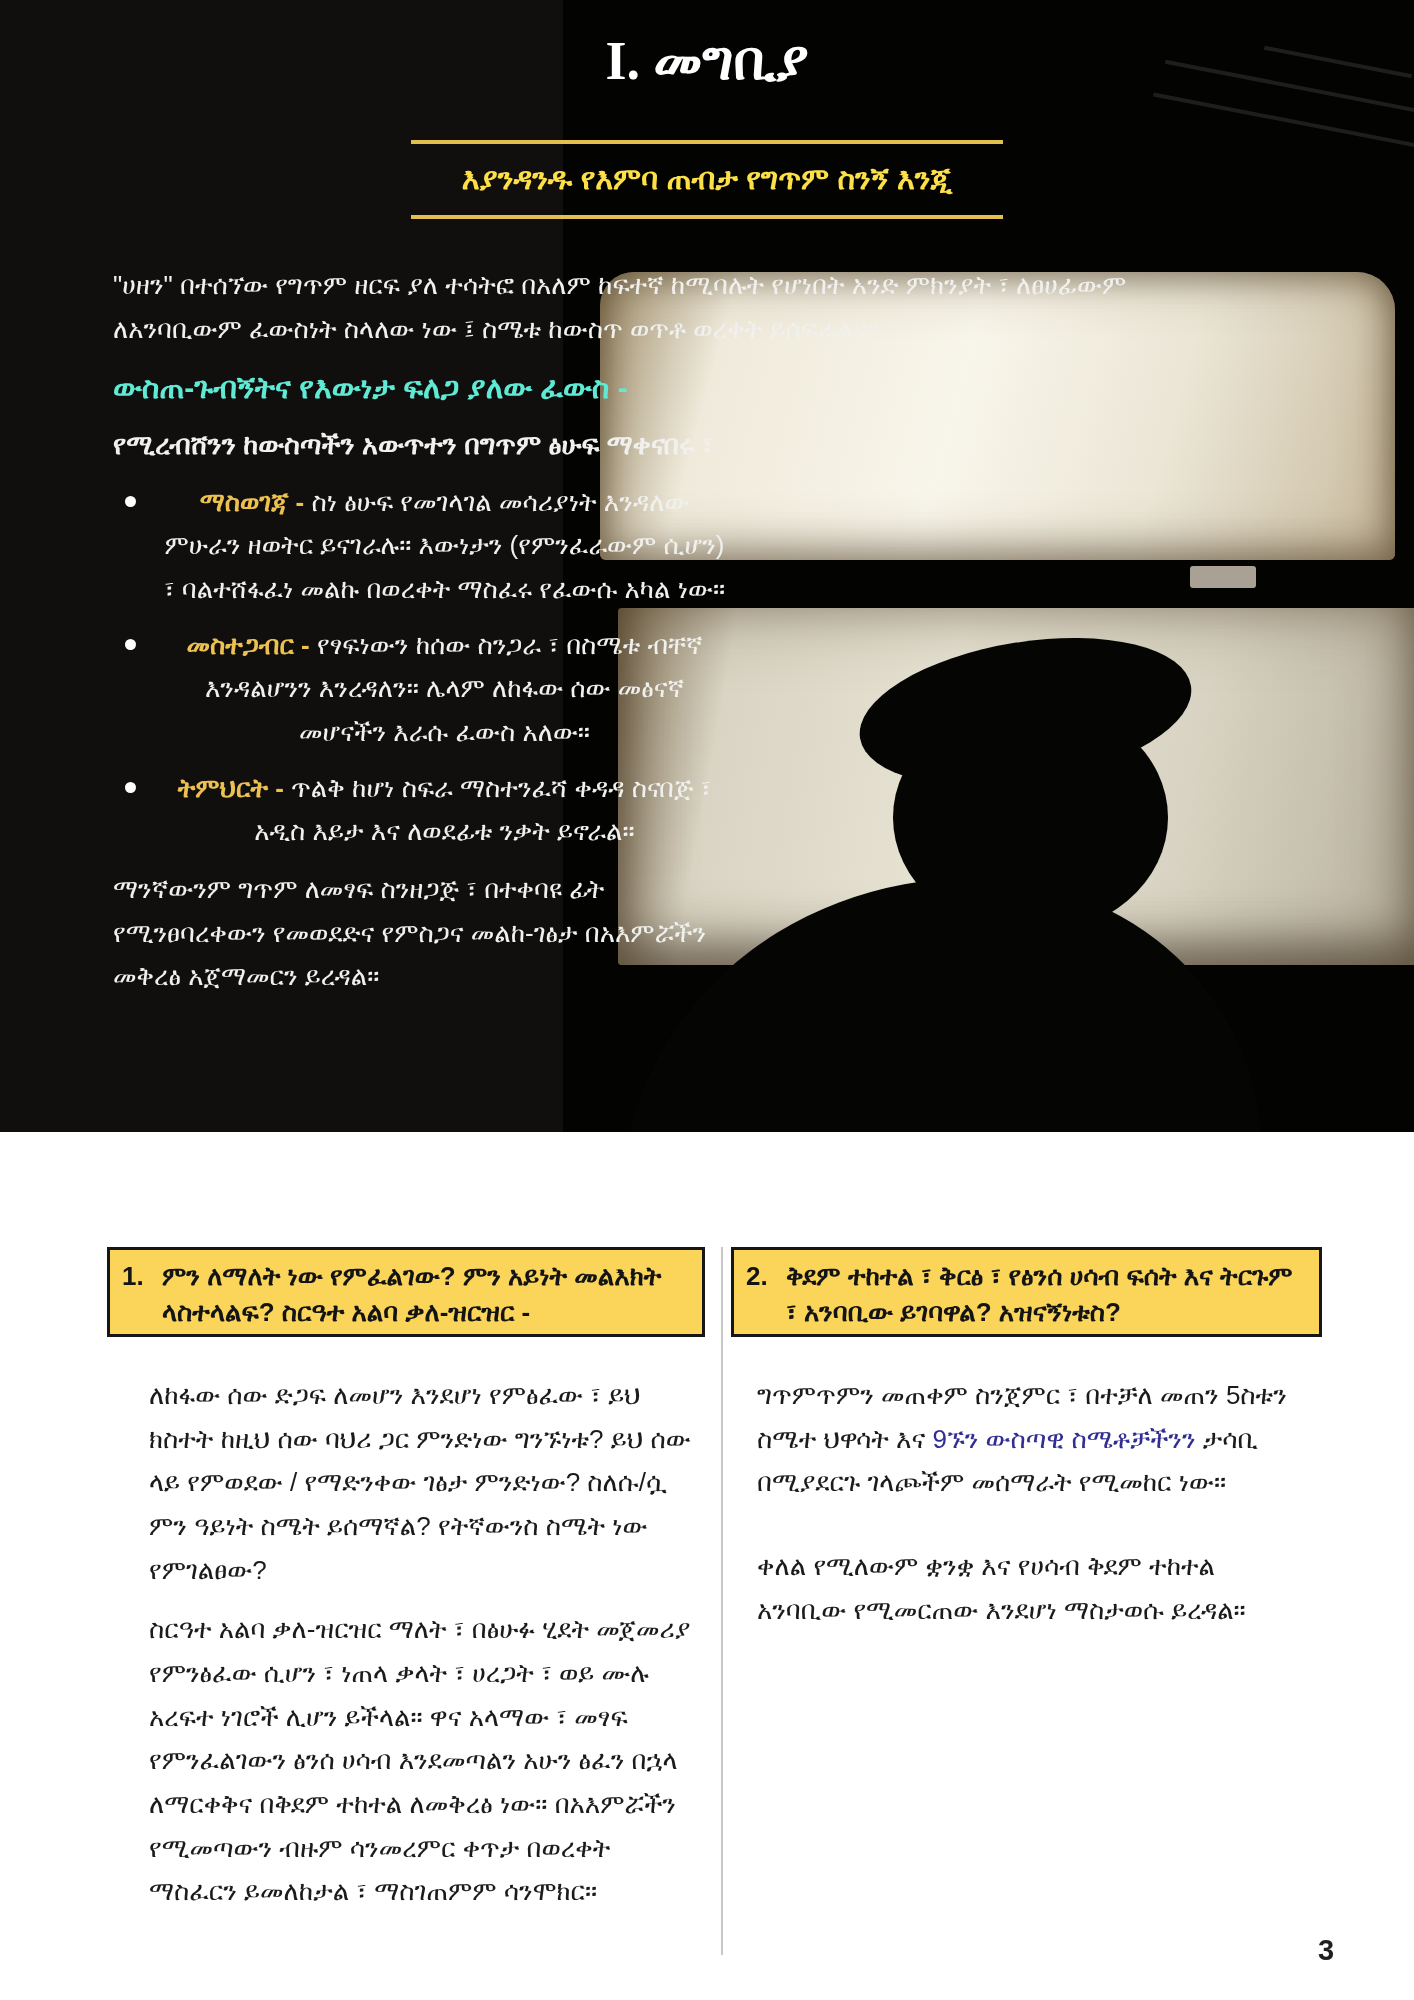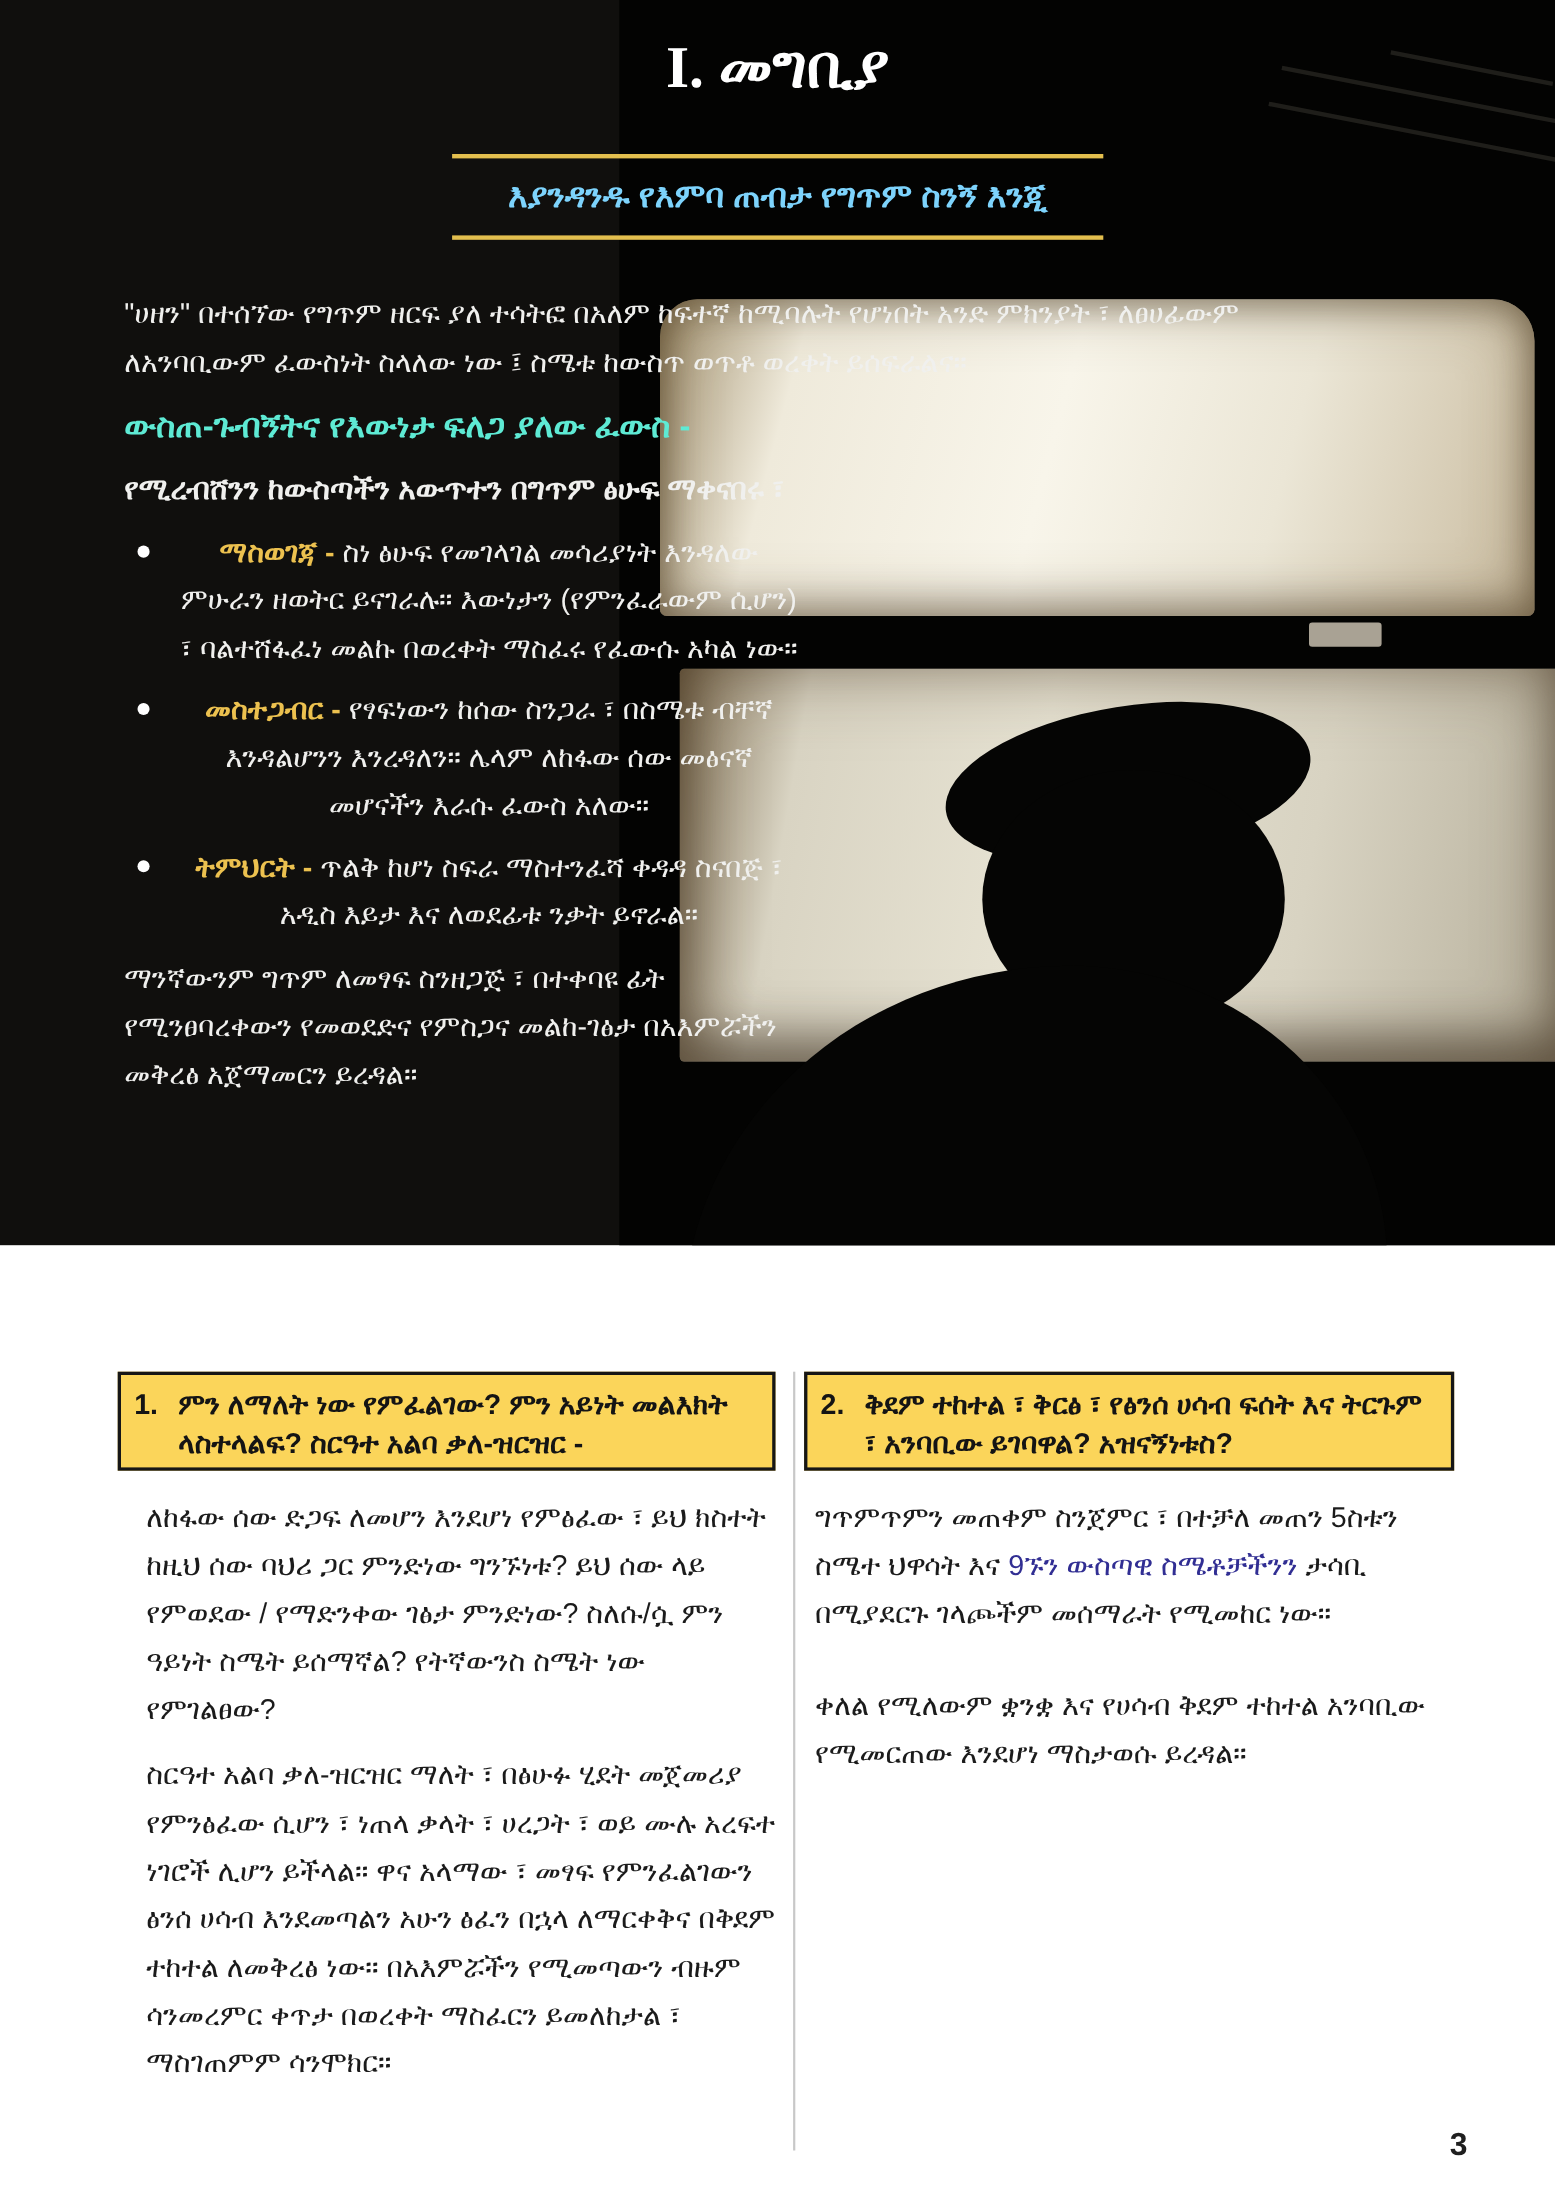--- a/index.html
+++ b/index.html
@@ -23,21 +23,21 @@
     box-shadow:inset 0 0 70px rgba(80,60,35,.5), inset 0 -22px 44px rgba(40,30,18,.5);}
   .sil{position:absolute;background:#050504;}
   .beret{left:295px;top:642px;width:335px;height:140px;border-radius:50%;transform:rotate(-9deg);}
   .head{left:330px;top:700px;width:275px;height:235px;border-radius:50%;}
   .shoulders{left:58px;top:878px;width:640px;height:360px;border-radius:55% 45% 0 0 / 90% 75% 0 0;}
 
   .title{position:absolute;left:0;top:30px;width:1414px;margin:0;text-align:center;
          color:#ffffff;font-family:"Liberation Serif",serif;font-weight:bold;font-size:54px;z-index:3;}
   .subtitle-wrap{position:absolute;left:0;top:140px;width:1414px;text-align:center;z-index:3;}
   .rule{width:592px;height:4px;background:#e3bf4e;margin:0 auto;}
-  .subtitle{margin:18px auto 18px;font-size:30px;font-weight:bold;color:#7dd3fc;}
+  .subtitle{margin:18px auto 18px;font-size:30px;font-weight:bold;color:#fde047;}
 
   .hero-text{position:absolute;left:113px;top:264px;width:1110px;z-index:3;
              color:#f0f0ee;font-size:26px;line-height:1.68;}
   .hero-text p{margin:0;}
   .intro{width:1105px;margin-bottom:16px !important;}
   .section-heading{margin:0 0 14px;color:#5eead4;font-size:30px;font-weight:bold;line-height:1.4;}
   .lead{width:600px;font-weight:bold;font-size:27px;margin-bottom:8px !important;}
   .bullets{list-style:none;margin:0;padding:0;width:615px;}
   .bullets li{position:relative;padding-left:48px;margin:12px 0;text-align:center;}
   .dot{position:absolute;left:12px;top:15px;width:11px;height:11px;border-radius:50%;background:#ffffff;}
@@ -47,21 +47,21 @@
   
   .qbox{position:absolute;top:1247px;background:#fbd55a;border:3px solid #161616;
         color:#141414;font-size:26px;font-weight:bold;line-height:1.4;
         display:flex;align-items:flex-start;padding:8px 12px 10px;box-sizing:border-box;}
   .qbox-1{left:107px;width:598px;height:90px;}
   .qbox-2{left:731px;width:591px;height:90px;}
   .qnum{flex:0 0 40px;}
   .qtext{flex:1;}
 
   .col{position:absolute;top:1358px;color:#1b1b1b;font-size:26px;line-height:1.68;}
-  .col p{margin:0;}
+  .col p{margin:16px;}
   .col-left{left:133px;width:578px;}
   .col-left .p2{margin-top:16px;}
   .col-right{left:741px;width:580px;}
   .col-right .p2{margin-top:40px;}
   .link{color:#312e93;}
   .col-divider{position:absolute;left:721px;top:1247px;width:2px;height:708px;background:#c8c8c8;}
 
   .page-number{position:absolute;left:1318px;top:1934px;font-size:29px;font-weight:bold;color:#1f1f1f;}
 </style>
 </head>

